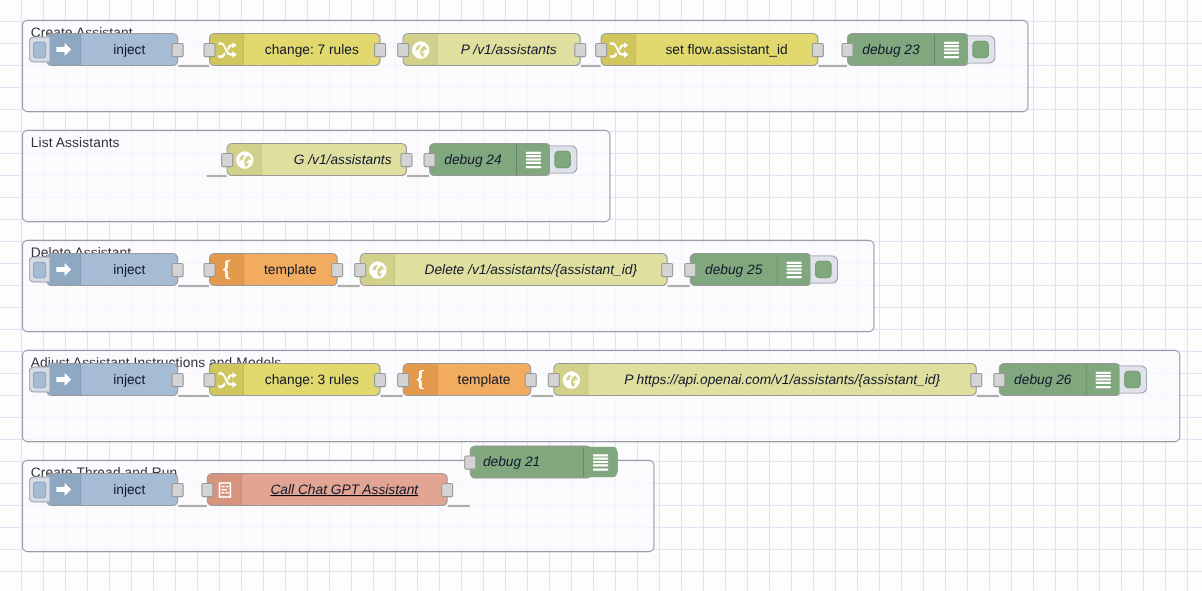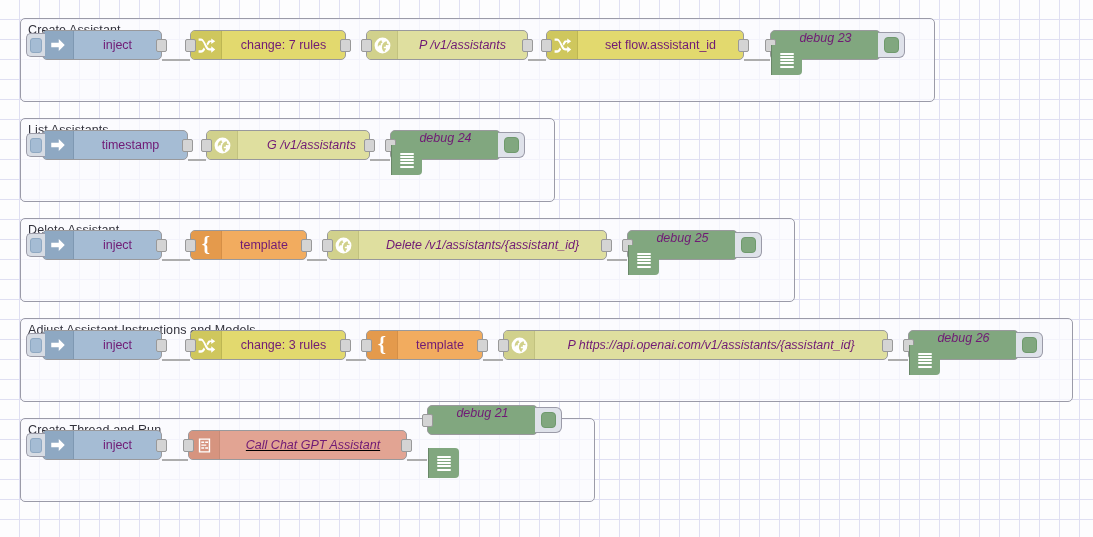--- a/index.html
+++ b/index.html
@@ -65,23 +65,23 @@
     display: flex;
     align-items: center;
     justify-content: center;
     position: relative;
   }
   .node-label {
     flex: 1 1 auto;
     display: flex;
     align-items: center;
     justify-content: center;
-    padding: 0 11px;
+    padding: 12px 11px;
     font-size: 12.5px;
-    color: #701a75;
+    color: #0f172a;
     white-space: nowrap;
   }
   .node-label.italic { font-style: italic; }
 
   
   .n-inject   { background: #a5bcd4; }
   .n-change   { background: #e2d96e; }
   .n-http     { background: #dfdf9f; }
   .n-template { background: #f2ac5f; }
   .n-debug    { background: #81a77f; }
@@ -164,21 +164,21 @@
   .debug-btn i {
     display: block;
     width: 15px;
     height: 16px;
     background: #81a77f;
     border: 1px solid #6f9a6d;
     border-radius: 4px;
     box-sizing: border-box;
   }
   
-  .n-debug { flex-direction: column; }
+  .n-debug { flex-direction: row; }
   .n-debug .node-label { order: 1; }
   .n-debug .node-icon {
     order: 2;
     border-right: none;
     border-left: 1px solid rgba(0,0,0,0.18);
     border-radius: 0 4px 4px 0;
     background: #81a77f;
   }
 
   
@@ -267,32 +267,20 @@
       <div class="port in"></div>
       <div class="debug-btn">
         <i></i>
       </div>
     </div>
     <div class="group" style="left: 20px; top: 118px; width: 535px; height: 84px;">
       <div class="group-label">List Assistants</div>
     </div>
     <div class="wire" style="left: 188px; top: 160px; width: 18px; margin-top: -1px;"></div>
     <div class="wire" style="left: 370px; top: 160px; width: 20px; margin-top: -1px;"></div>
-    <div class="node n-inject" style="left: 42px; top: 130px; width: 146px;">
-      <div class="node-icon">
-        <svg class="glyph" viewBox="0 0 24 24" width="18" height="18">
-          <path fill="#ffffff" d="M3 9h10V4l8 8-8 8v-5H3z"></path>
-        </svg>
-      </div>
-      <div class="node-label">timestamp</div>
-      <div class="port out"></div>
-      <div class="inject-btn">
-        <i></i>
-      </div>
-    </div>
     <div class="node n-http" style="left: 206px; top: 130px; width: 164px; gap: 16px;">
       <div class="node-icon">
         <svg class="glyph" viewBox="0 0 24 24" width="19" height="19">
           <path fill="#ffffff" d="M12 2a10 10 0 1 0 0 20 10 10 0 0 0 0-20zm-1 3.2c-.6.8-.3 1.6.4 2 .9.5.4 1.5-.4 1.7-1 .2-1.6 1-1.1 1.9.4.8-.3 1.3-1 1-1-.5-1.9-.2-1.9.8 0 .6-.5.9-1 .6A8 8 0 0 1 11 5.2zm5.6 1.5c.7.4 1.5 1 1 1.8-.4.7.2 1.4 1 1.2.8-.2 1.3.5 1 1.2-.3.8-1.3.8-2 .5-.9-.4-1.7.2-1.4 1.1.3.9-.5 1.3-1.2 1-.8-.3-1.6.3-1.4 1.2.2.9 1 1 1.7.8.8-.2 1.4.5 1 1.2-.5.9-1.7 1.3-1.4 2.3.2.7-.4 1.3-1.2 1A8 8 0 0 1 16.6 6.7z"></path>
         </svg>
       </div>
       <div class="node-label italic">G /v1/assistants</div>
       <div class="port in"></div>
       <div class="port out"></div>
     </div>

